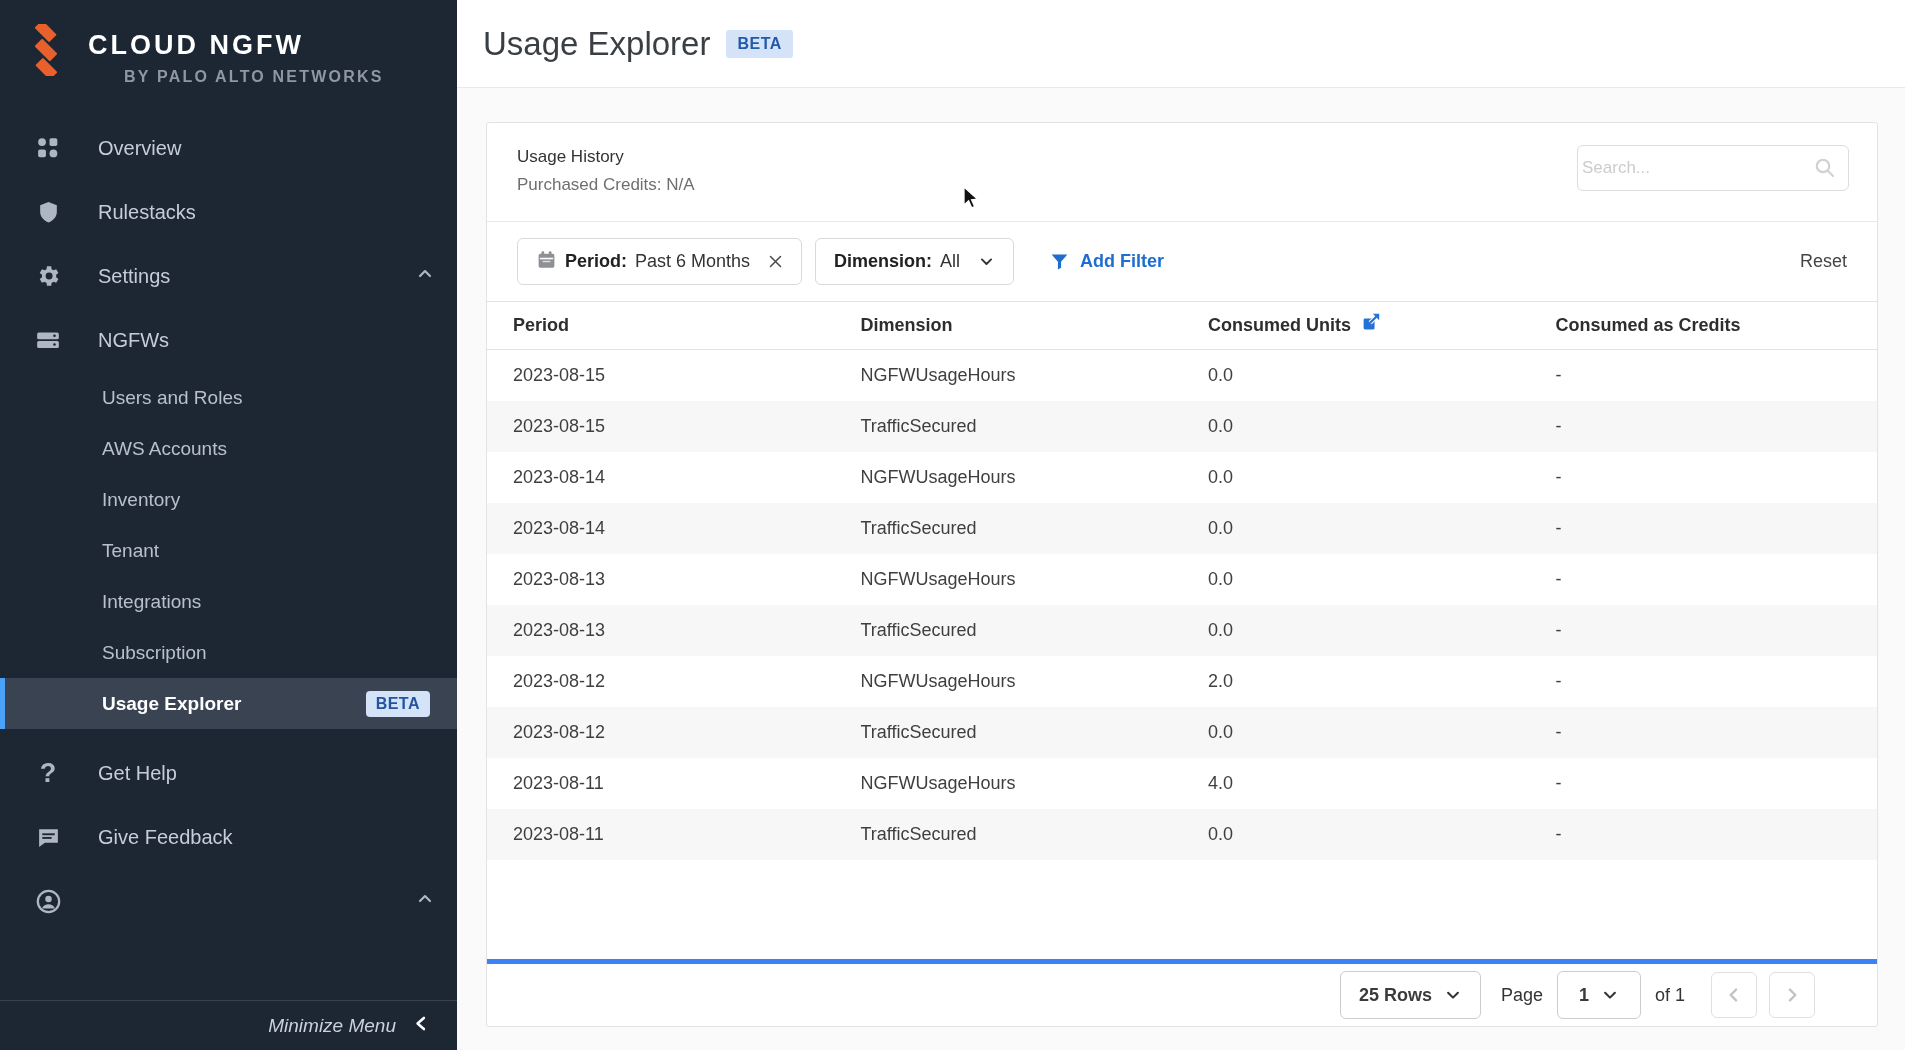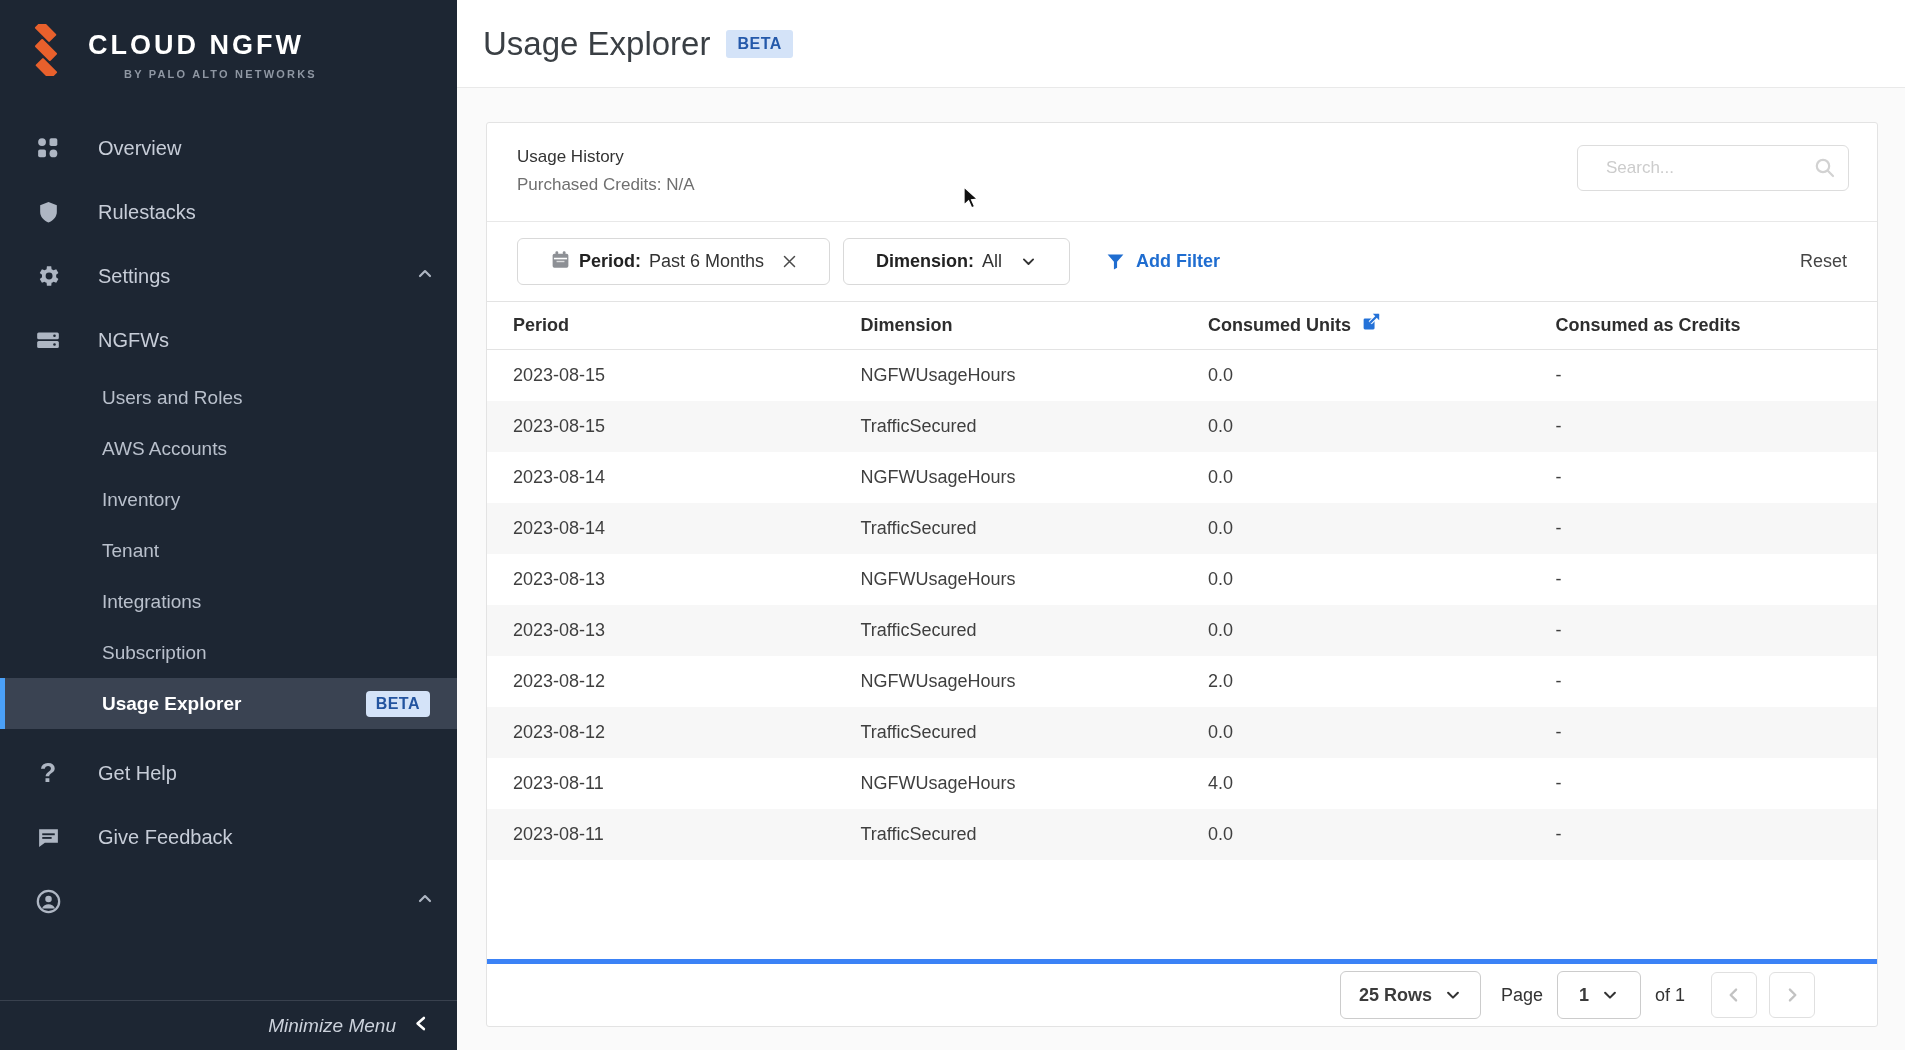--- a/index.html
+++ b/index.html
@@ -14,21 +14,21 @@
   
   .sidebar {
     width:457px; height:1050px; flex:0 0 457px;
     background:var(--sidebar-bg,#1d2633);
     color:#bfc6d1;
     display:flex; flex-direction:column;
   }
   .logo-block { height:116px; padding:24px 0 0 20px; display:flex; gap:16px; align-items:flex-start; }
   .logo-mark { width:52px; height:52px; flex:0 0 52px; }
   .brand-name { color:#fff; font-size:27px; font-weight:bold; letter-spacing:3px; margin-top:6px; }
-  .brand-tagline { color:#8f97a3; font-size:11px; font-weight:bold; letter-spacing:2.2px; margin-top:7px;padding-left:36px; }
+  .brand-tagline { color:#8f97a3; font-size:16px; font-weight:bold; letter-spacing:2.2px; margin-top:7px;padding-left:36px; }
 
   .nav-item { height:64px; display:flex; align-items:center; padding-left:34px; cursor:pointer; font-size:20px; color:#c7cdd8; }
   .nav-item .ic { width:28px; height:28px; display:flex; align-items:center; justify-content:center; color:#aeb6c3; }
   .nav-item .lbl { margin-left:36px; }
   .nav-item .chev { margin-left:auto; margin-right:22px; }
 
   .sub-item { height:51px; display:flex; align-items:center; padding-left:102px; font-size:19px; color:#b9c0cc; cursor:pointer; }
   .sub-item.active {
     background:var(--sidebar-active-bg,#3a4352);
     border-left:5px solid var(--active-indicator,#4ba0f7);
@@ -60,30 +60,30 @@
     margin:34px 27px 0 29px; width:1392px; height:905px;
     background:#fff; border:1px solid #e3e3e3; border-radius:3px;
     display:flex; flex-direction:column;
   }
   .card-head { position:relative; height:99px; padding:24px 30px 0 30px; border-bottom:1px solid #e8e8e8; }
   .card-title { font-size:17px; font-weight:500; color:#333; }
   .card-subtitle { font-size:17px; color:#6f6f6f; margin-top:8px; }
   .search-box { position:absolute; top:22px; right:28px; width:272px; height:46px; }
   .search-box input {
     width:100%; height:100%; border:1.5px solid #ddd; border-radius:6px;
-    padding:0 46px 0 28px; font-size:17px; color:#555; outline:none;
+    padding:0 46px 0 4px; font-size:17px; color:#555; outline:none;
     font-family:"Liberation Sans", sans-serif;
   }
   .search-box input::placeholder { color:#ccc; }
   .search-ic { position:absolute; right:12px; top:11px; }
 
   .filterbar { height:79px; display:flex; align-items:center; padding:0 30px; gap:13px; }
   .chip {
     height:47px; border:1px solid #d9d9d9; border-radius:6px; background:#fff;
-    display:flex; align-items:center; padding:0 32px; gap:8px; font-size:18px; color:#333; cursor:pointer;
+    display:flex; align-items:center; padding:0 18px; gap:8px; font-size:18px; color:#333; cursor:pointer;
   }
   .chip b { color:#222; }
   .chip .x { margin-left:10px; display:flex; }
   .addfilter { display:flex; align-items:center; gap:10px; margin-left:22px; cursor:pointer; }
   .addfilter span { color:var(--accent-blue,#1f6dd0); font-size:18px; font-weight:bold; }
   .reset { margin-left:auto; font-size:18px; color:#454545; cursor:pointer; }
 
   .thead { display:flex; height:49px; border-top:1px solid #e3e3e3; border-bottom:1px solid #e3e3e3; align-items:center; }
   .th { width:25%; padding-left:26px; font-size:18px; font-weight:bold; color:#2e2e2e; display:flex; }
   .th svg { margin-left:10px; margin-top:-4px; }

